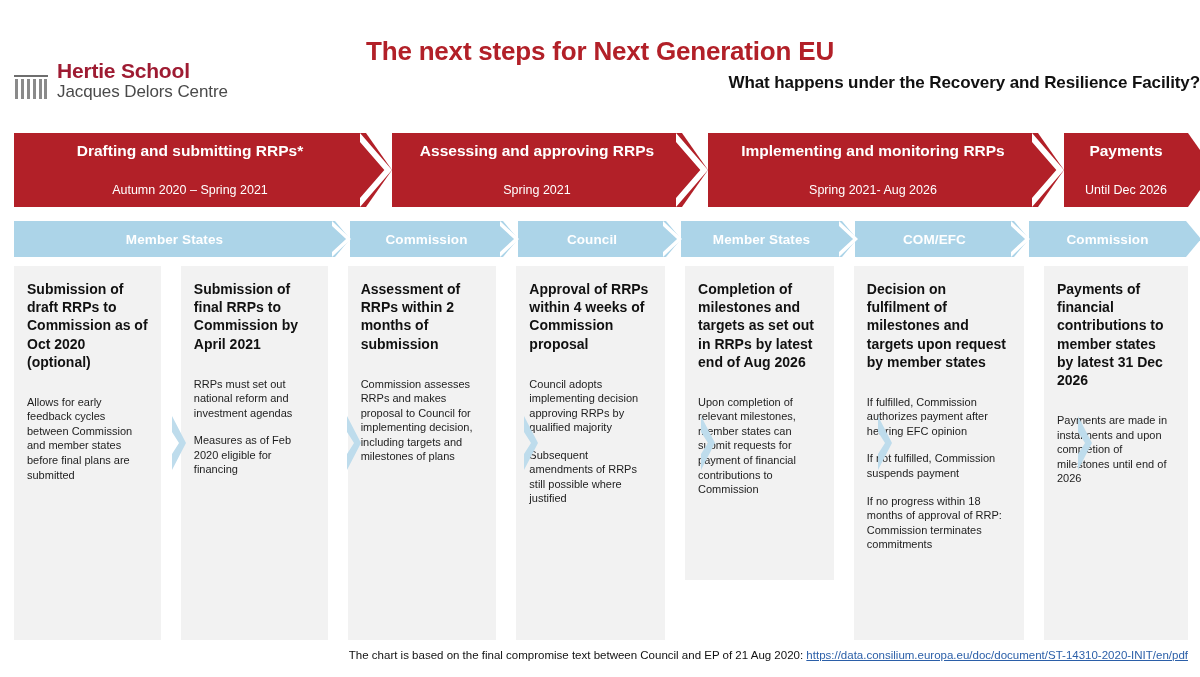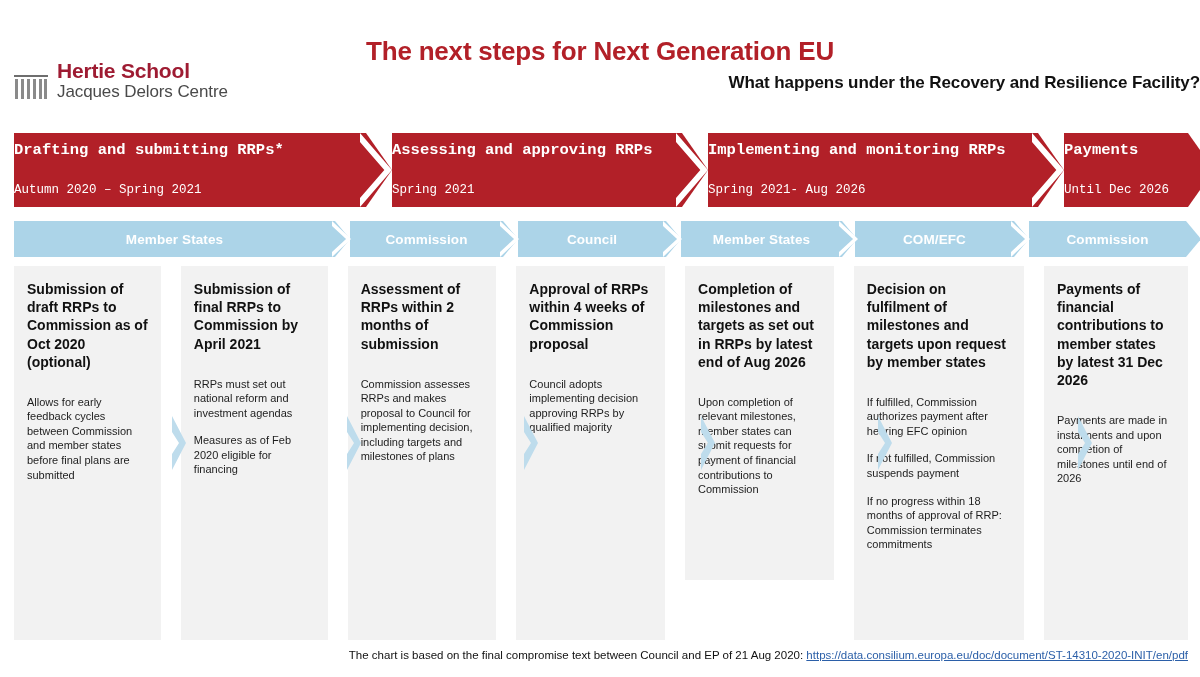--- a/index.html
+++ b/index.html
@@ -46,24 +46,23 @@
   .phase-bar{
     position:absolute;left:14px;top:133px;
     width:1174px;height:74px;
     display:flex;
   }
   .phase{
     position:relative;
     background:#B22028;
     color:#fff;
     display:flex;flex-direction:column;
-    align-items:flex-start;justify-content:center;
+    align-items:center;justify-content:center;
     box-sizing:border-box;
     text-align:center;
-    font-family:Liberation Mono, monospace;
   }
   .phase-title{font-size:15.5px;font-weight:bold;line-height:1.1;}
   .phase-sub{font-size:12.5px;font-weight:normal;margin-top:25px;line-height:1.1;}
   
   .phase .notch{
     position:absolute;right:-26px;top:0;
     width:26px;height:100%;
     background:#B22028;
     clip-path:polygon(0 0,100% 50%,0 100%);
     z-index:2;
@@ -284,20 +283,21 @@
   </div>
   <div class="connector" style="left:507px">
     <svg width="20" height="58" viewBox="0 0 20 58" aria-hidden="true">
       <path d="M3 2 L17 29 L3 56 L3 40 L10 29 L3 18 Z" fill="#BEDCEC"></path>
     </svg>
   </div>
 
   <div class="card" style="width:157px;height:374px;margin-left:20px">
     <p class="card-title">Approval of RRPs within 4 weeks of Commission proposal</p>
     <p class="card-para">Council adopts implementing decision approving RRPs by qualified majority</p>
+    <p class="card-para">Subsequent amendments of RRPs still possible where justified</p>
   </div>
   <div class="connector" style="left:684px">
     <svg width="20" height="58" viewBox="0 0 20 58" aria-hidden="true">
       <path d="M3 2 L17 29 L3 56 L3 40 L10 29 L3 18 Z" fill="#BEDCEC"></path>
     </svg>
   </div>
 
   <div class="card" style="width:157px;height:314px;margin-left:20px">
     <p class="card-title">Completion of milestones and targets as set out in RRPs by latest end of Aug 2026</p>
     <p class="card-para">Upon completion of relevant milestones, member states can submit requests for payment of financial contributions to Commission</p>

